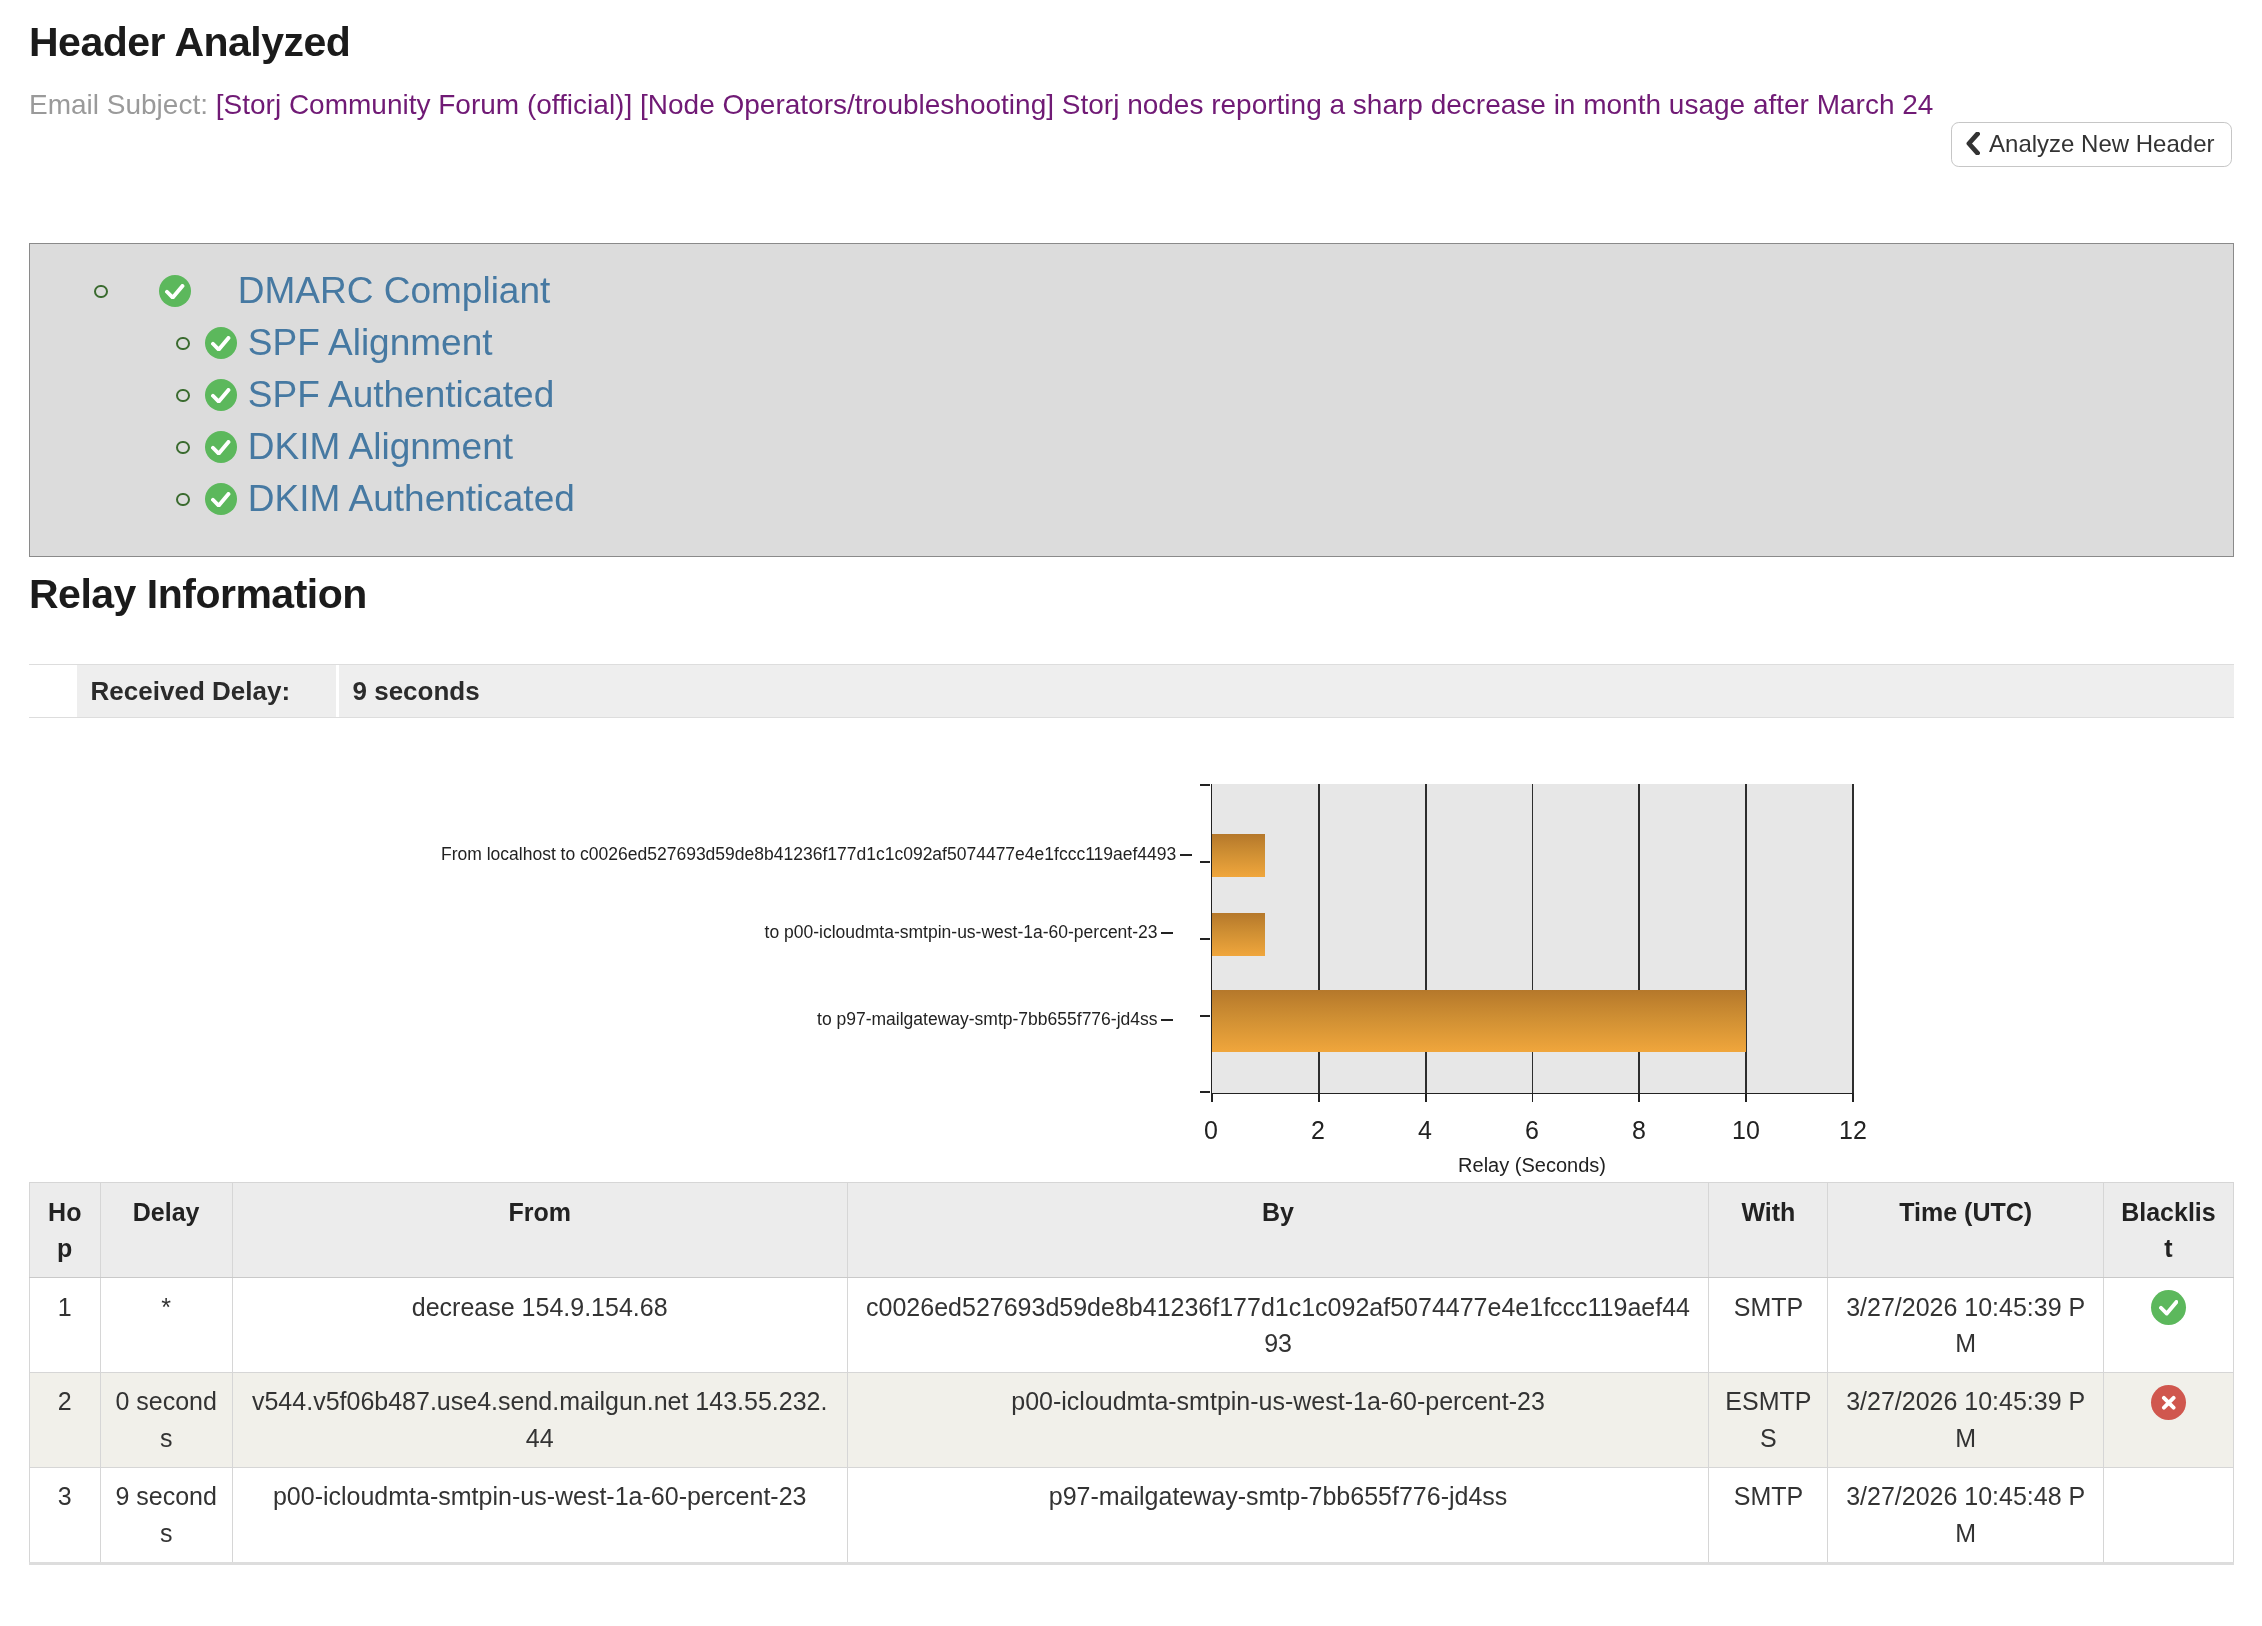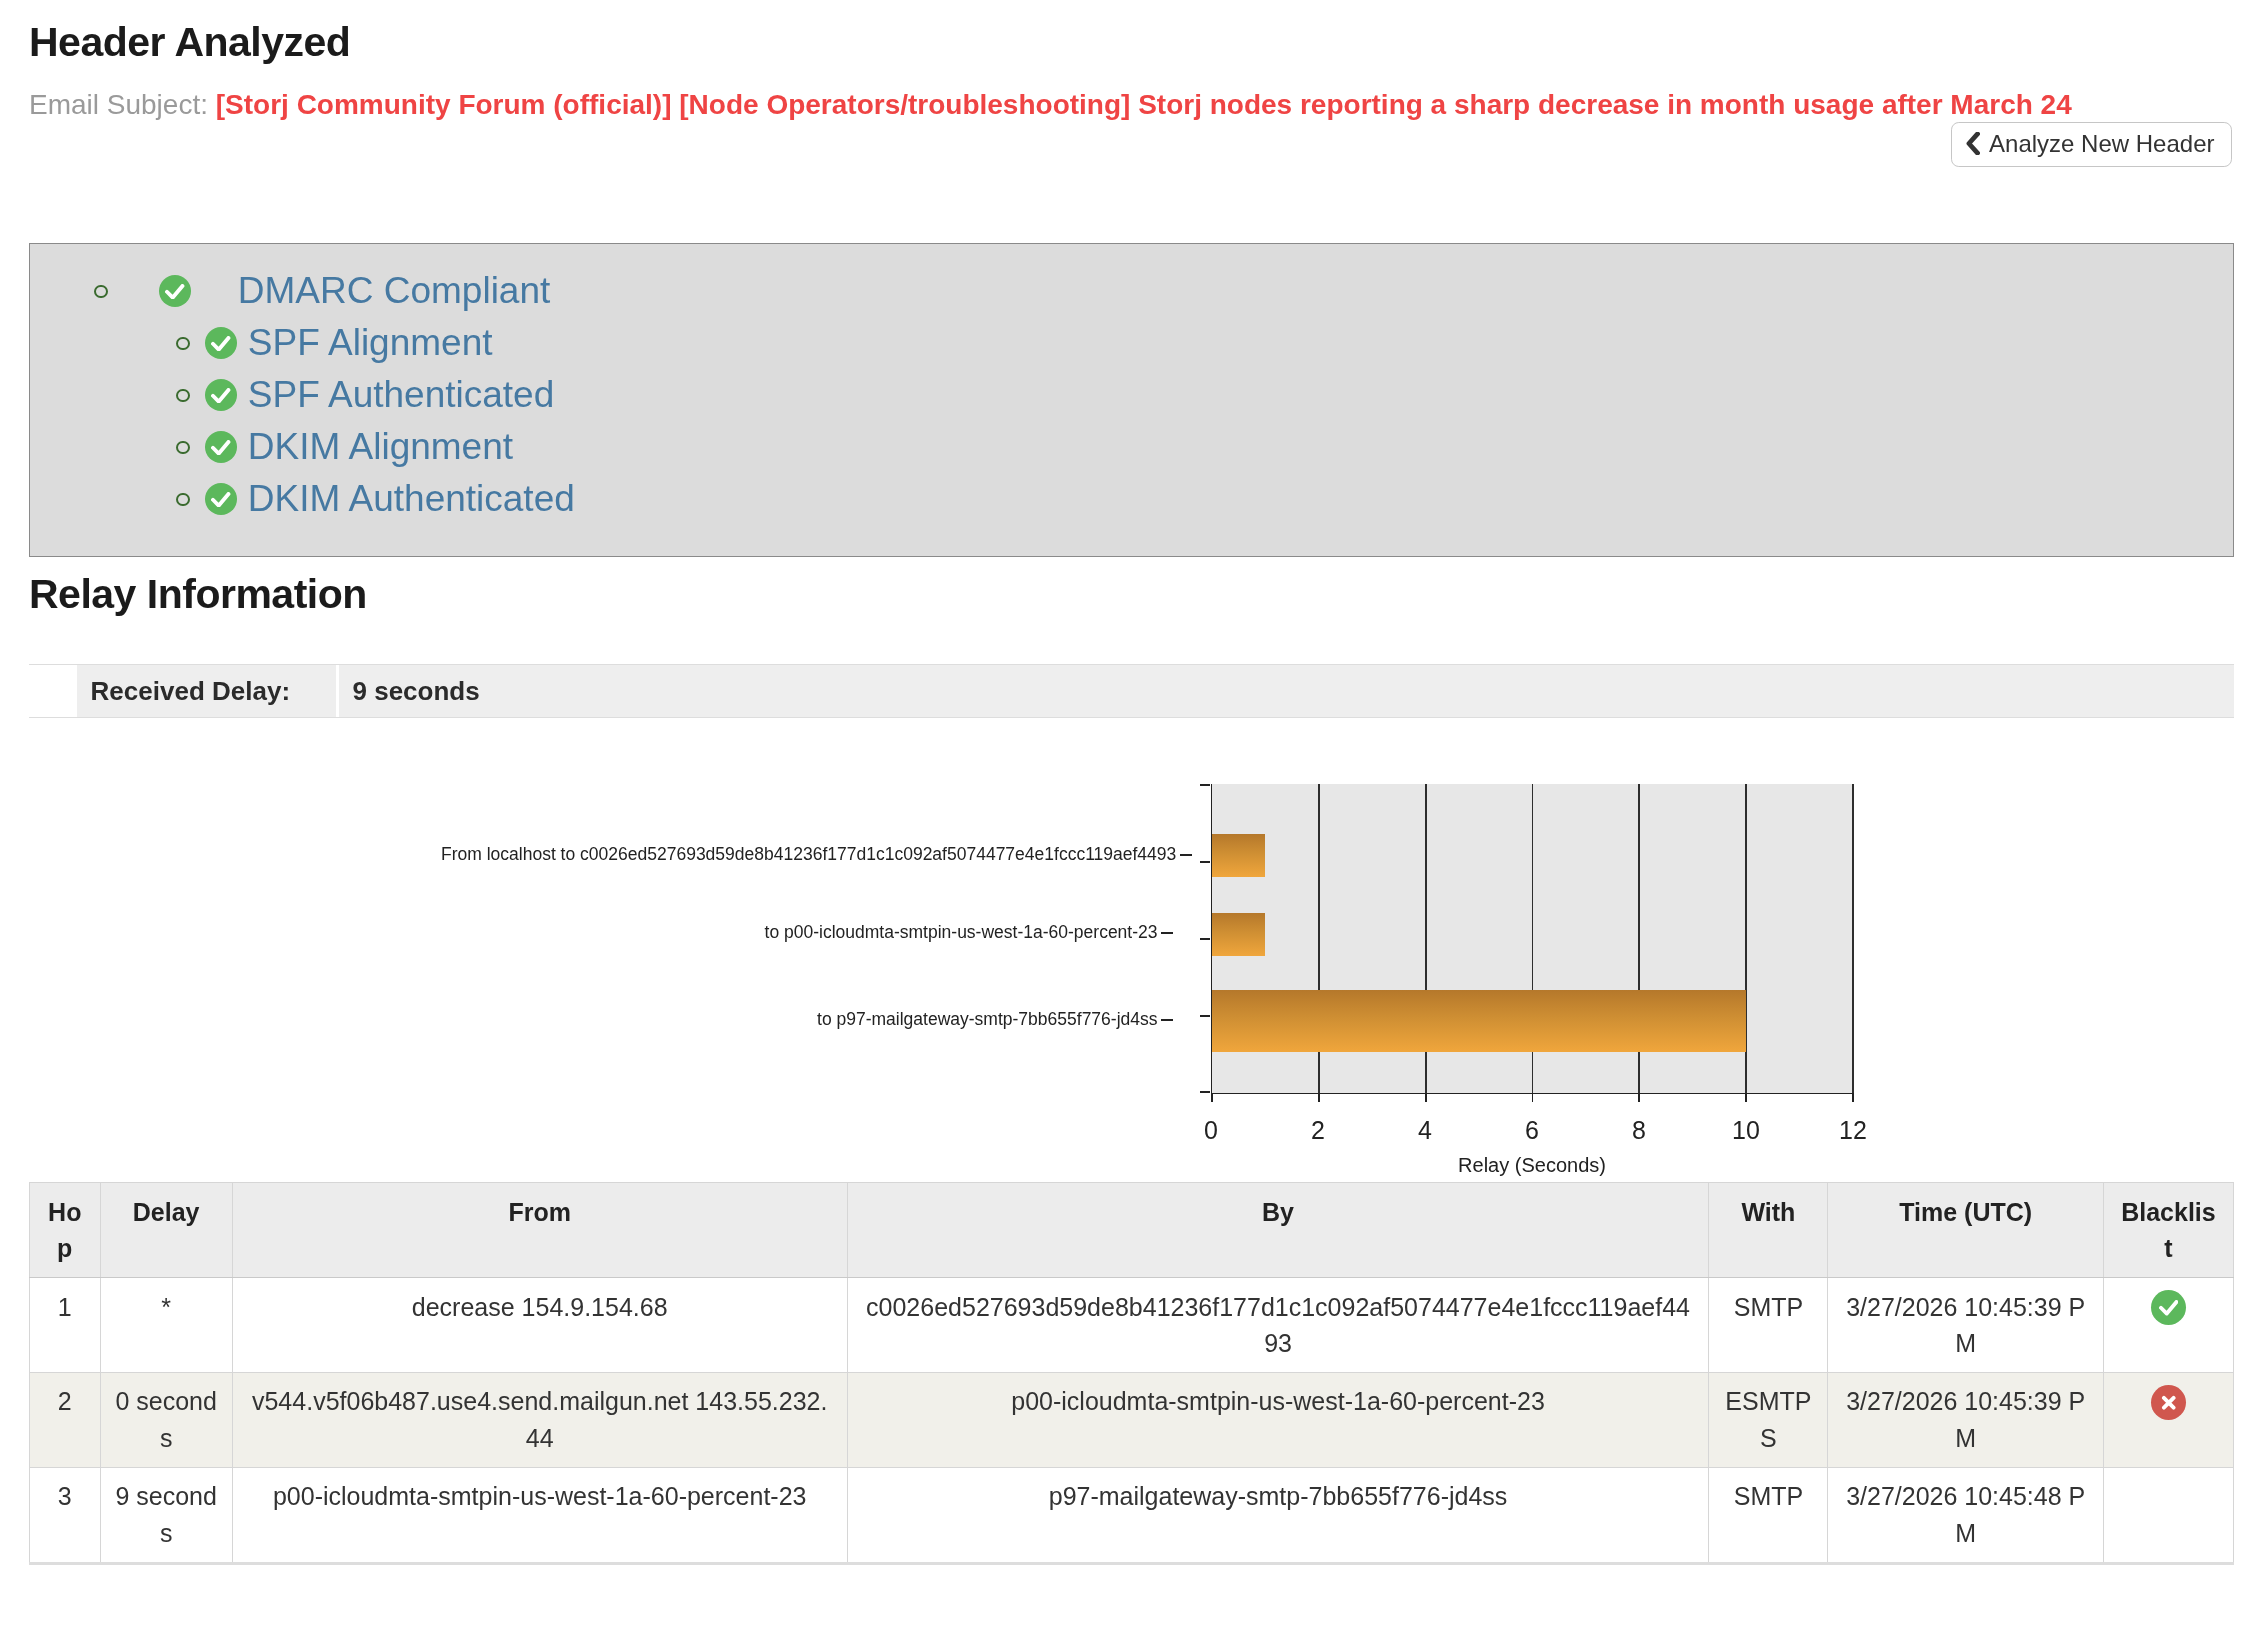--- a/index.html
+++ b/index.html
@@ -4,21 +4,21 @@
 <style>
   * { margin:0; padding:0; box-sizing:border-box; }
   html,body { background:#fff; }
   body { font-family:"Liberation Sans","DejaVu Sans",sans-serif; color:#333; }
   #page { position:relative; width:2263px; height:1626px; background:#fff; overflow:hidden; }
 
   .h-main { position:absolute; left:29px; font-size:41px; font-weight:bold; color:#1b1b1b; letter-spacing:-0.5px; }
   #title { top:19.4px; }
   #subject-line { position:absolute; left:29px; top:89px; font-size:28px; }
   #subject-line .subj-label { color:#9a9a9a;text-align:center; }
-  #subject-line a { color:#ef4444; text-decoration:none;font-weight:bold; }
+  #subject-line a { color:#701a75; text-decoration:none; }
 
   #analyze-btn { position:absolute; top:122px; right:31px; display:flex; align-items:center; gap:8.7px;
     background:#fff; border:1px solid #c6c6c6; border-radius:7.8px; padding:6.8px 16.5px 7.8px 12.6px;
     font-size:24px; color:#333; cursor:pointer; font-family:inherit; }
   #analyze-btn svg { display:block; }
 
   #delivery-heading { top:161px; }
   #delivery-panel { position:absolute; left:29px; top:243px; width:2205px; height:314px;
     background:#dcdcdc; border:1.9px solid #8a8a8a; }
   .dlv-list { padding-top:21.3px; }

